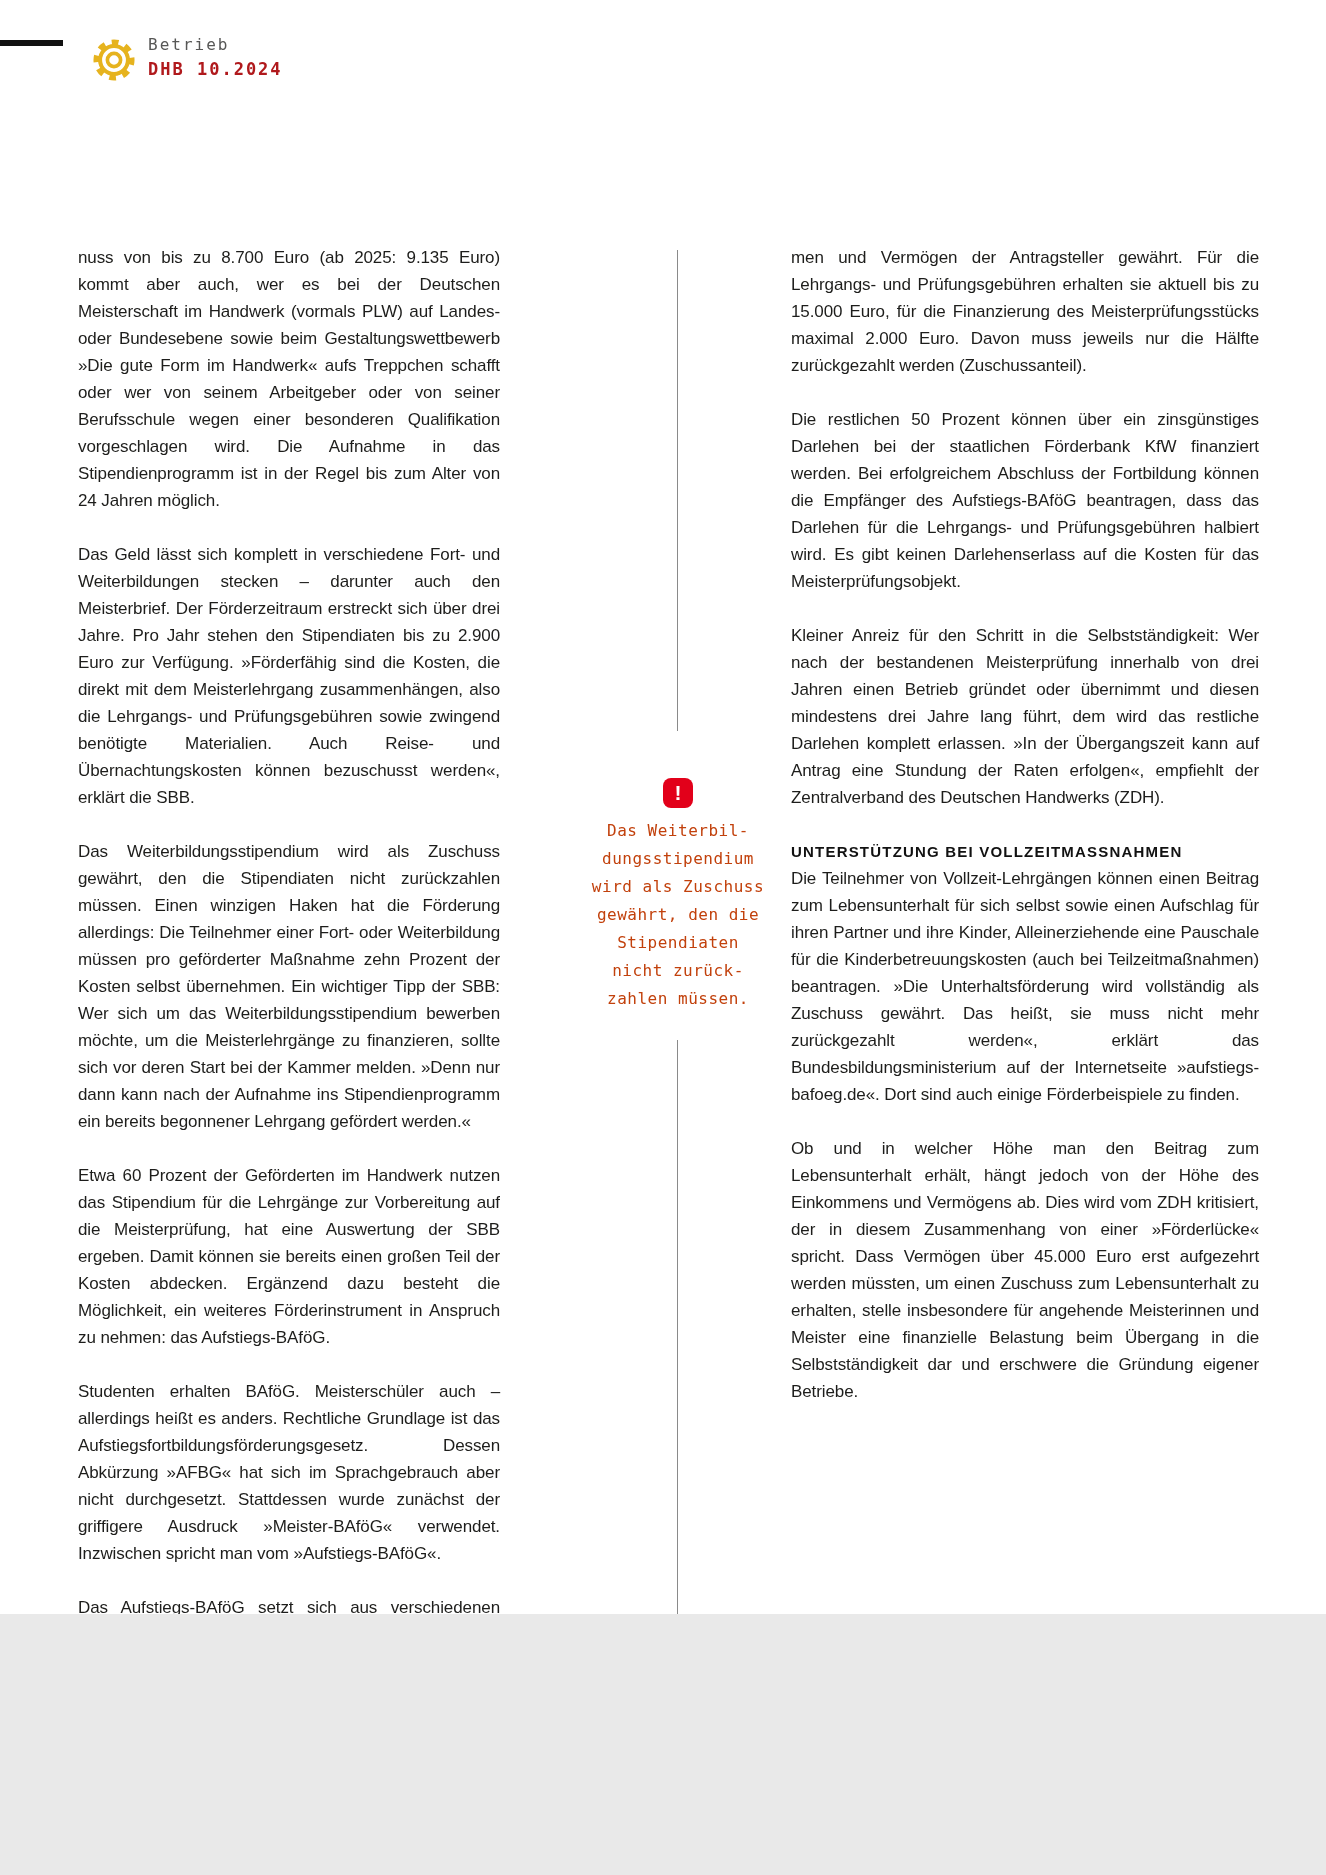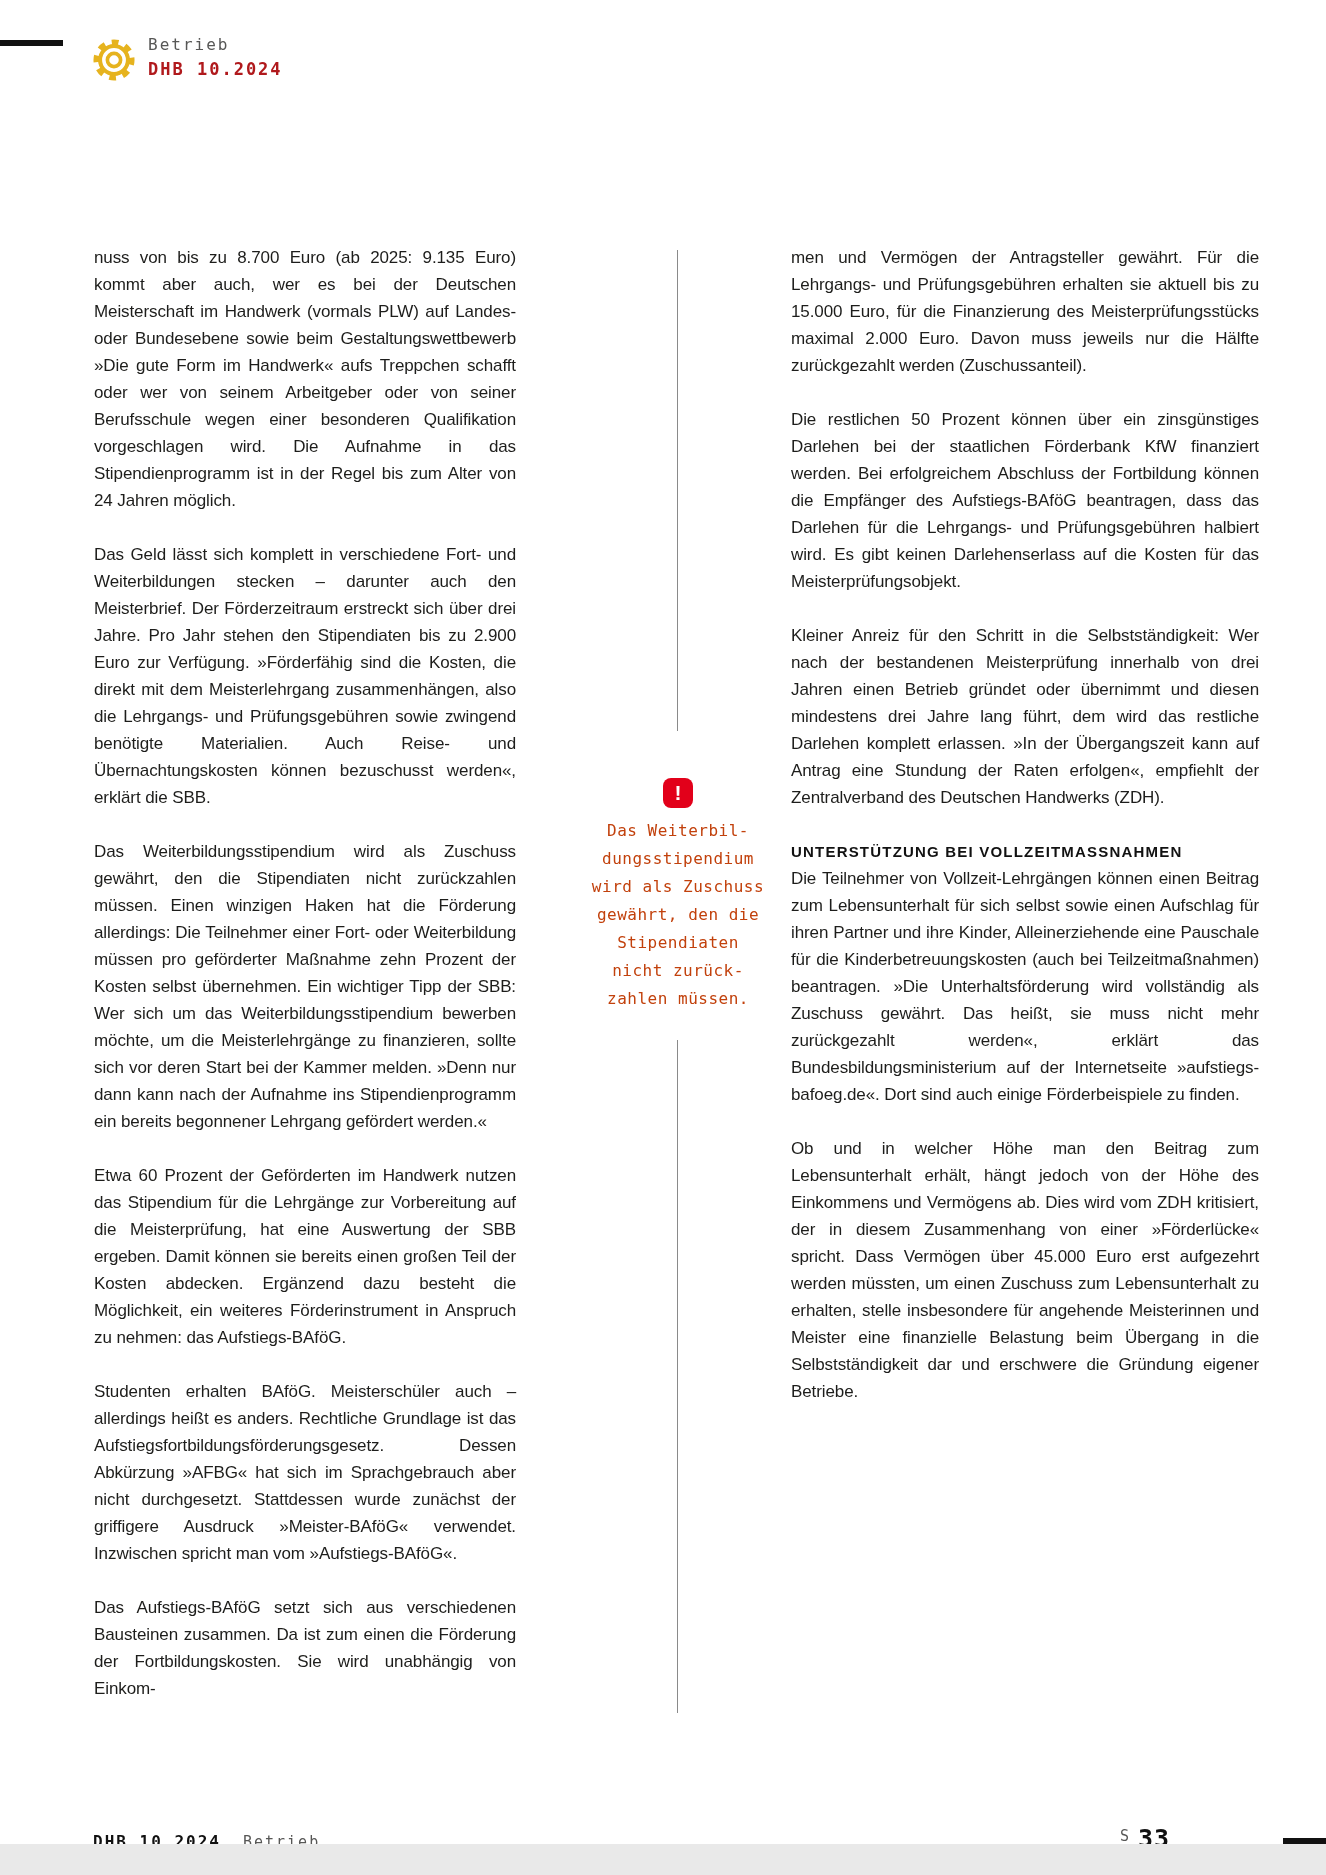--- a/index.html
+++ b/index.html
@@ -1,18 +1,18 @@
 <!DOCTYPE html>
 <html lang="de"><head>
 <meta charset="utf-8">
 <style>
   html,body{margin:0;padding:0;background:#e9e9e9;}
   .page{
     position:relative;
-    width:1326px;height:1844px;
+    width:1326px;height:1614px;
     background:#ffffff;
     font-family:"Liberation Sans",sans-serif;
     color:#1d1d1b;
     overflow:hidden;
   }
   
   .top-rule{
     position:absolute;left:0;top:40px;width:63px;height:6px;background:#111111;
   }
   .masthead{position:absolute;left:92px;top:33px;}
@@ -26,21 +26,21 @@
     font-family:"DejaVu Sans Mono",monospace;
     font-weight:bold;font-size:17px;letter-spacing:2px;color:#b0191c;line-height:24px;margin-top:2px;
   }
   
   .col{position:absolute;text-align:justify;font-size:17px;line-height:27px;letter-spacing:-0.1px;}
   .col p{margin:0 0 27px 0;}
   .col h2{
     font-size:15px;line-height:27px;letter-spacing:1.2px;
     margin:0;font-weight:bold;color:#111;
   }
-  .col-left{left:94px;top:244px;width:422px;}
+  .col-left{left:78px;top:244px;width:422px;}
   .col-right{left:791px;top:244px;width:468px;}
   
   .vrule{position:absolute;left:677px;width:1px;background:#8a8a8a;}
   .vrule.top{top:250px;height:481px;}
   .vrule.bottom{top:1040px;height:673px;}
   .pullquote{
     position:absolute;left:563px;top:778px;width:230px;text-align:center;
   }
   .alert-icon{
     display:inline-block;width:30px;height:30px;border-radius:8px;background:#e2001a;

